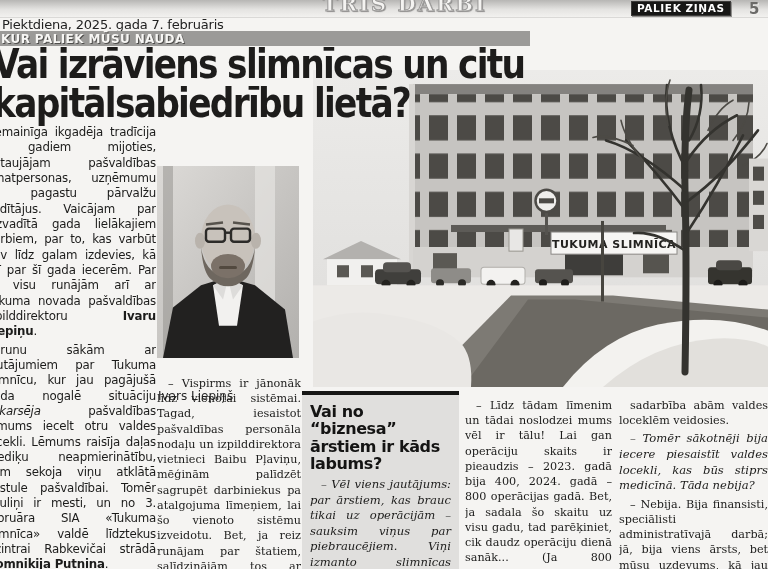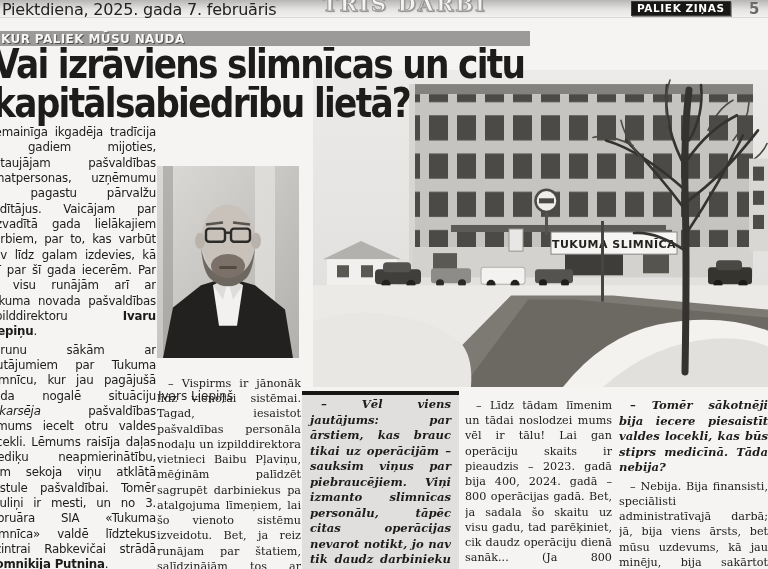--- a/index.html
+++ b/index.html
@@ -7,21 +7,21 @@
     position:relative;width:768px;height:569px;overflow:hidden;
     background:#f5f4f2;color:#1b1b1b;
     font-family:"DejaVu Sans","Liberation Sans",sans-serif;
   }
   
   .pageheader{
     position:absolute;left:0;top:0;width:768px;height:17px;
     background:linear-gradient(180deg,#b7b6b4 0%,#e4e3e1 55%,#f2f1ef 100%);
     border-bottom:1px solid #dad9d7;
   }
-  .date{position:absolute;left:2px;top:0;font-size:16px;color:#222;letter-spacing:-0.2px;}
+  .date{position:absolute;left:2px;top:17px;font-size:13px;color:#222;letter-spacing:-0.2px;}
   .masthead{
     position:absolute;left:322px;top:0;height:16px;width:220px;overflow:hidden;
   }
   .masthead span{
     display:block;margin-top:-9px;
     font-family:"DejaVu Serif","Liberation Serif",serif;
     font-size:21px;font-weight:bold;letter-spacing:2px;
     color:#f4f3f1;-webkit-text-stroke:1px #9a9998;
     text-shadow:1px 1px 1px #8a8988;
   }
@@ -59,21 +59,21 @@
   
   .col{position:absolute;text-align:justify;color:#1c1c1b;overflow:hidden;}
   .col p{margin:0 0 3px;}
   .col p.sans{font-size:11.8px;line-height:1.3;letter-spacing:-0.2px;}
   .col p.serif{
     font-family:"DejaVu Serif","Liberation Serif",serif;
     font-size:11.2px;line-height:1.36;text-indent:11px;
   }
   .col p.q{
     font-family:"DejaVu Serif","Liberation Serif",serif;
-    font-weight:bold;font-style:italic;
+    font-weight:normal;font-style:italic;
     font-size:11.6px;line-height:1.34;text-indent:11px;
   }
   .col h3{
     font-size:16px;font-weight:bold;line-height:1.08;letter-spacing:-0.4px;
     margin:9px 0 5px;text-align:left;color:#141413;
   }
   .col span.b{font-weight:bold;}
   .col span.i{font-style:italic;}
   #col1{left:-14px;top:125px;width:170px;height:444px;}
   #col2{left:157px;top:376px;width:144px;height:193px;}
@@ -234,21 +234,23 @@
 <div class="caption">Ivars Liepiņš</div>
 
 <div id="col1" class="col">
     <p class="sans"><span>Nemainīga ikgadēja tradīcija – gadiem mijoties, aptaujājam pašvaldības amatpersonas, uzņēmumu un pagastu pārvalžu vadītājus. Vaicājam par aizvadītā gada lielākajiem darbiem, par to, kas varbūt nav līdz galam izdevies, kā arī par šī gada iecerēm. Par to visu runājām arī ar Tukuma novada pašvaldības izpilddirektoru </span><span class="b">Ivaru Liepiņu</span><span>.</span></p>
     <p class="sans"><span>Sarunu sākām ar jautājumiem par Tukuma slimnīcu, kur jau pagājušā gada nogalē situāciju </span><span class="i">uzkarsēja</span><span> pašvaldības lēmums iecelt otru valdes locekli. Lēmums raisīja daļas mediķu neapmierinātību, kam sekoja viņu atklātā vēstule pašvaldībai. Tomēr kauliņi ir mesti, un no 3. februāra SIA «Tukuma slimnīca» valdē līdztekus Dzintrai Rabkevičai strādā </span><span class="b">Domnikija Putniņa</span><span>.</span></p>
   </div>
 <div id="col2" class="col">
     <p class="serif"><span>– Vispirms ir jānonāk līdz vienotai sistēmai. Tagad, iesaistot pašvaldības personāla nodaļu un izpilddirektora vietnieci Baibu Pļaviņu, mēģinām palīdzēt sagrupēt darbiniekus pa atalgojuma līmeņiem, lai šo vienoto sistēmu izveidotu. Bet, ja reiz runājam par štatiem, salīdzinājām tos ar Kuldīgas slimnīcu, un secinājām, ka administratīvajā pusē darbinieku ir par daudz, tāpēc šajos jautājumos ir daudz darāmā, un abiem valdes locekļiem būs, pie kā piestrādāt.</span></p>
   </div>
 <div id="col3" class="col">
+    <h3><span>Vai no “biznesa” ārstiem ir kāds labums?</span></h3>
     <p class="q"><span>– Vēl viens jautājums: par ārstiem, kas brauc tikai uz operācijām – sauksim viņus par piebraucējiem. Viņi izmanto slimnīcas personālu, tāpēc citas operācijas nevarot notikt, jo nav tik daudz darbinieku un līdz ar to abās zālēs vienlaikus operēt nevar. Vai nevar būt tā, ka patiesībā šāda kārtība</span></p>
   </div>
 <div id="col4" class="col">
     <p class="serif"><span>– Līdz tādam līmenim un tādai noslodzei mums vēl ir tālu! Lai gan operāciju skaits ir pieaudzis – 2023. gadā bija 400, 2024. gadā – 800 operācijas gadā. Bet, ja sadala šo skaitu uz visu gadu, tad parēķiniet, cik daudz operāciju dienā sanāk... (Ja 800 operācijas sadalām uz 365 gada dienām, tad sanāk 2,19 operācijas dienā, bet, tā kā ir divas operāciju zāles, – 1,09 operācijas dienā katrā zālē, savukārt, izdalot 800 operācijas uz darbdienu skaitu 2024. gadā</span></p>
   </div>
 <div id="col5" class="col">
+    <p class="serif"><span>sadarbība abām valdes loceklēm veidosies.</span></p>
     <p class="q"><span>– Tomēr sākotnēji bija iecere piesaistīt valdes locekli, kas būs stiprs medicīnā. Tāda nebija?</span></p>
     <p class="serif"><span>– Nebija. Bija finansisti, speciālisti administratīvajā darbā; jā, bija viens ārsts, bet mūsu uzdevums, kā jau minēju, bija sakārtot digitalizāciju, uzskaiti un vēl daudzas citas jomas.</span></p>
   </div>
 
 </body></html>

